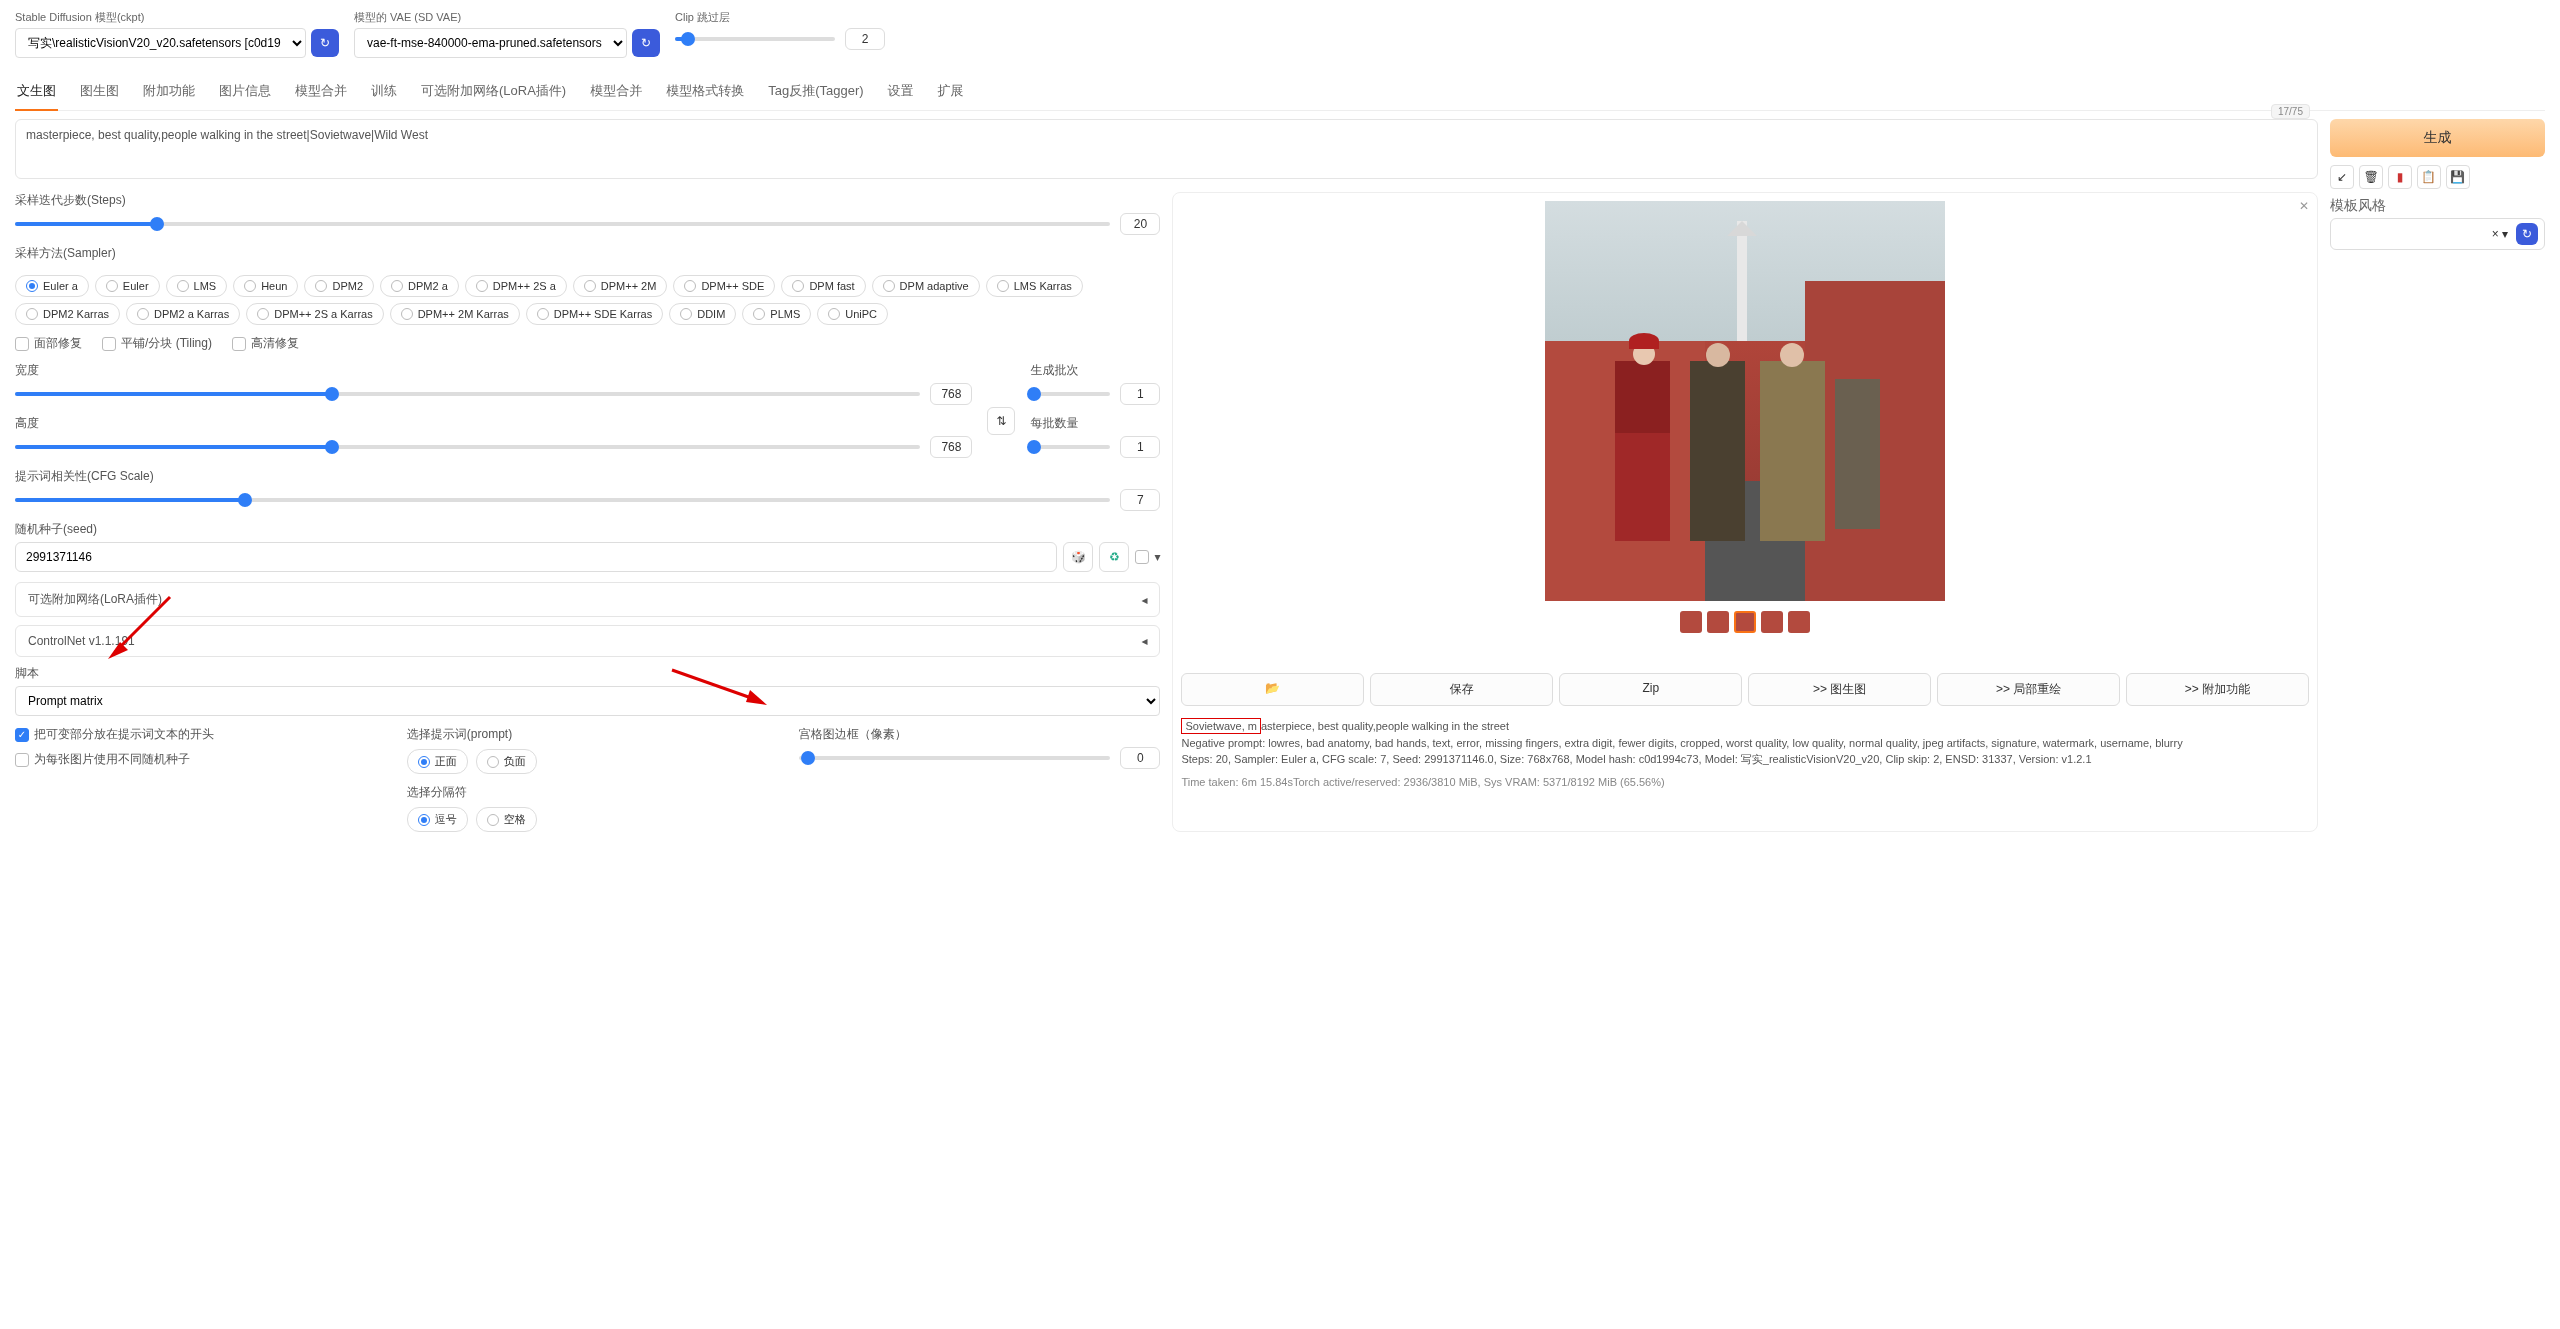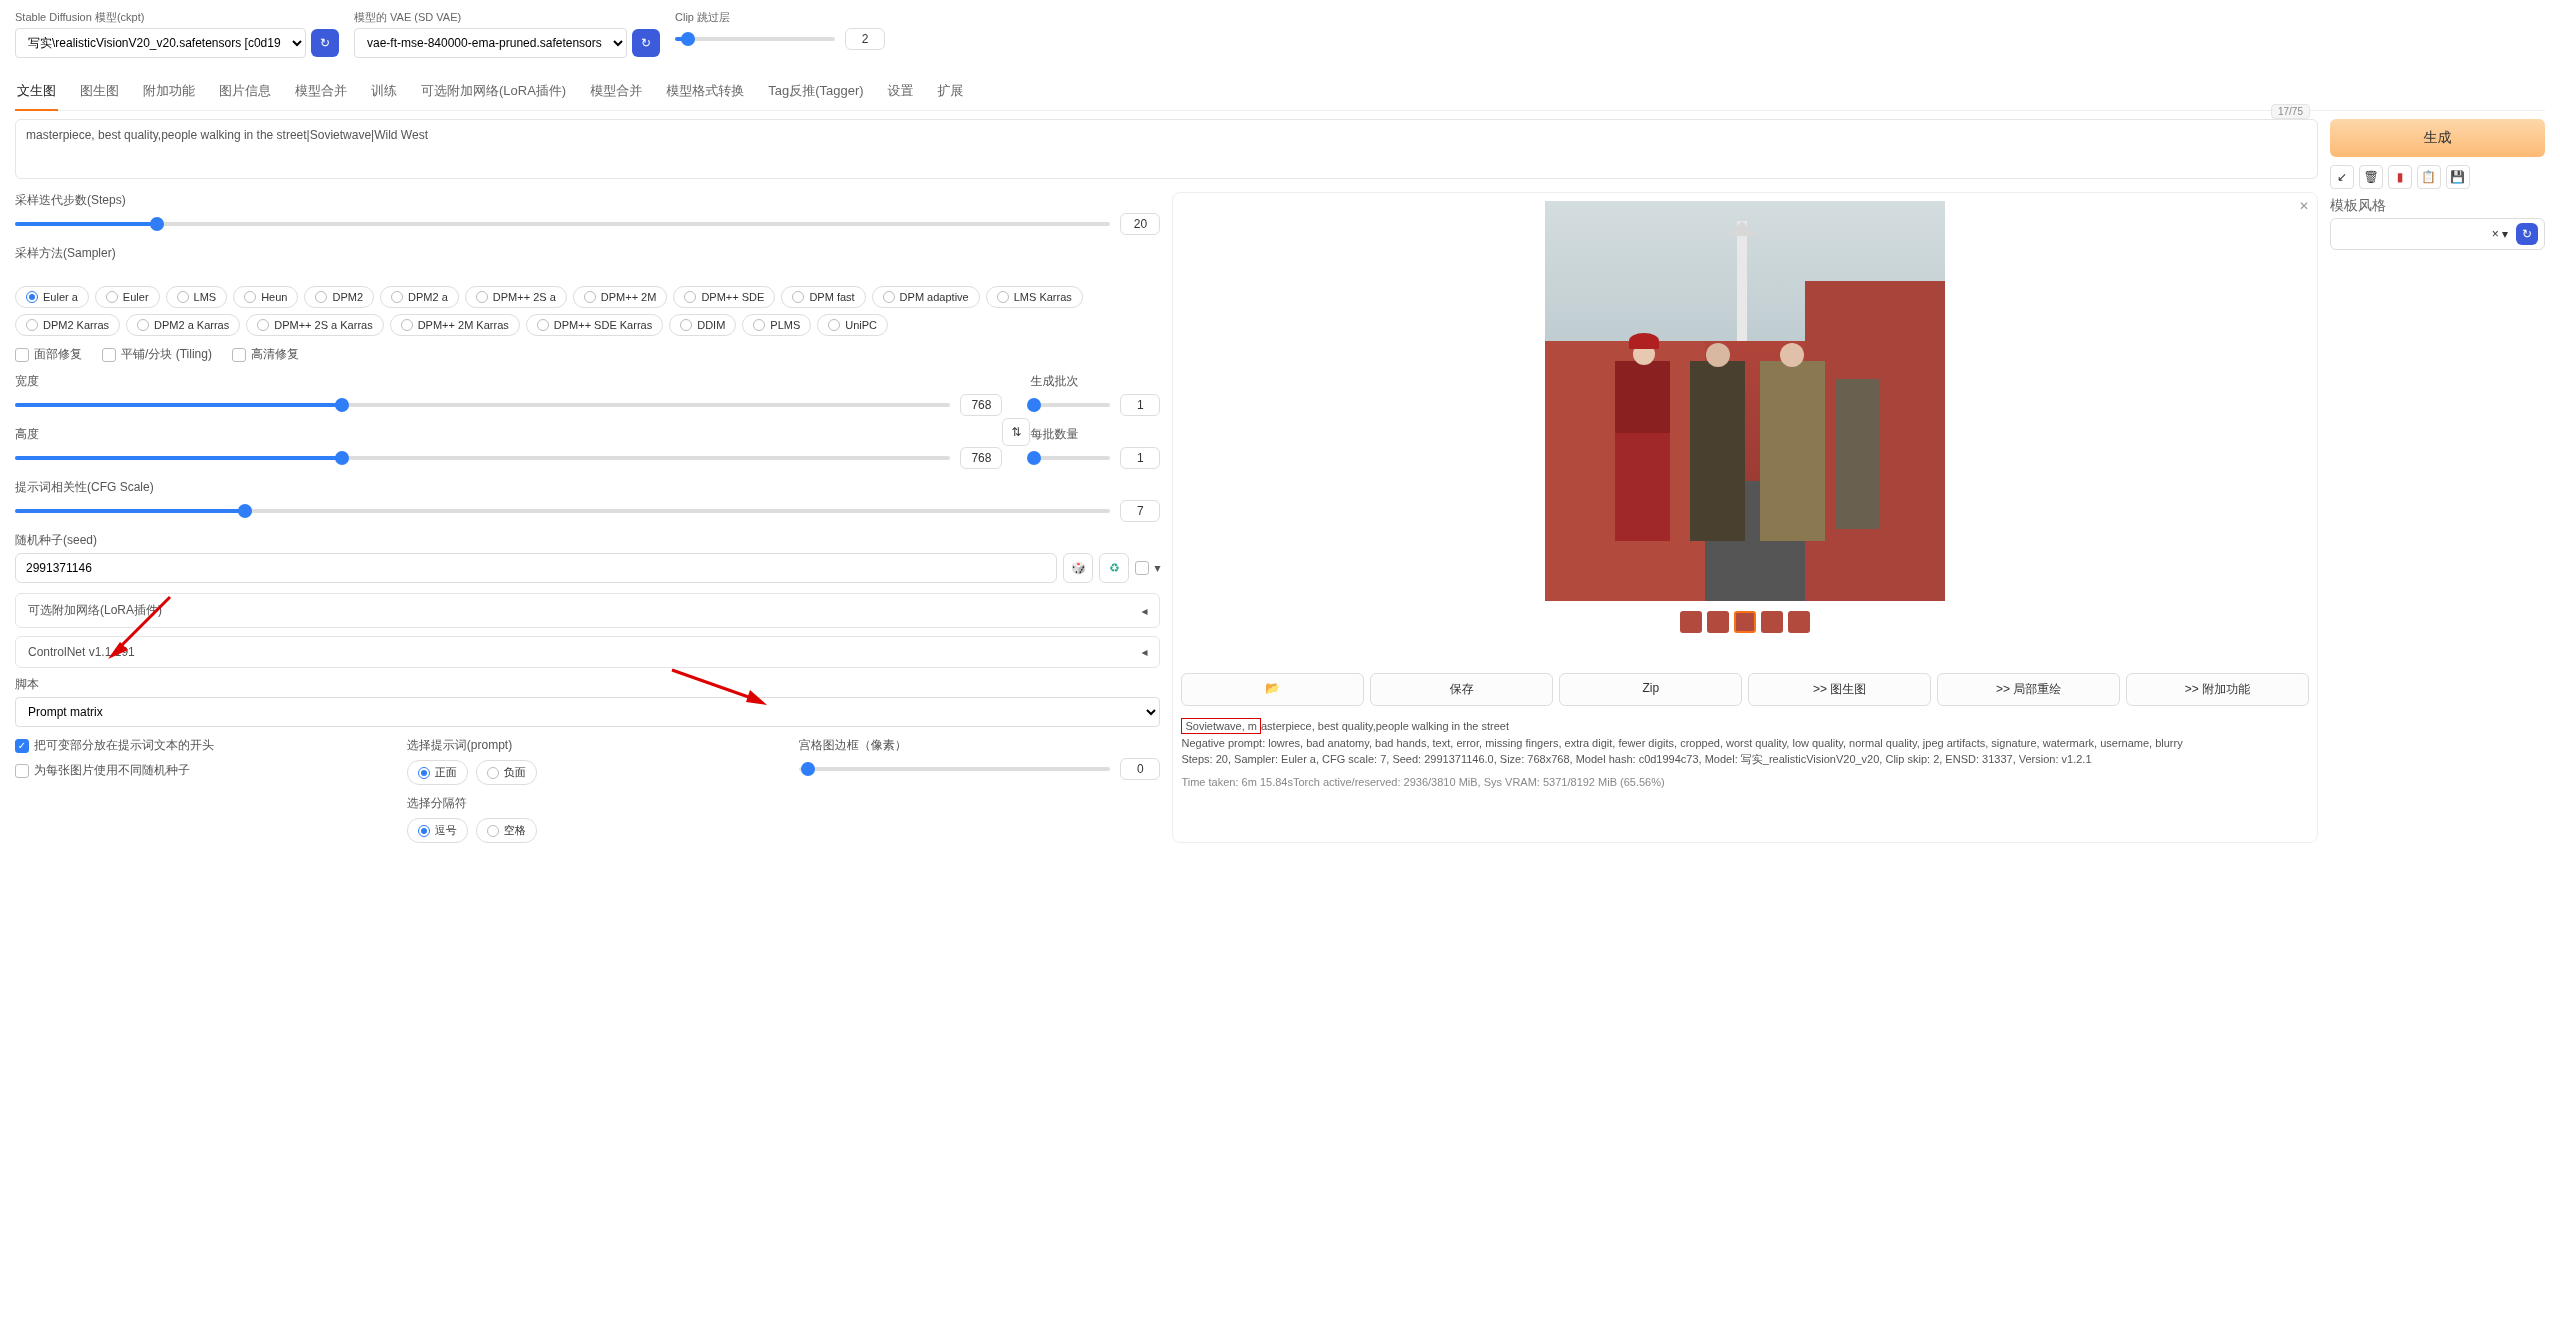--- a/index.html
+++ b/index.html
@@ -30,30 +30,30 @@
 .small-btn { width: 24px; height: 24px; border: 1px solid #ddd; border-radius: 4px; display: flex; align-items: center; justify-content: center; font-size: 12px; cursor: pointer; background: #fff; }
 .style-label { font-size: 14px; color: #666; margin-top: 8px; }
 .style-select { display: flex; align-items: center; gap: 4px; margin-top: 3px; border: 1px solid #ddd; border-radius: 6px; padding: 4px 6px; justify-content: flex-end; }
 .content-row { display: flex; gap: 12px; margin-top: 10px; }
 .settings-col { width: 50%; }
 .output-col { width: 50%; border: 1px solid #eee; border-radius: 8px; padding: 8px; position: relative; }
 .param-row { margin-bottom: 10px; }
 .param-label { font-size: 12px; color: #555; margin-bottom: 4px; }
 .param-slider { display: flex; align-items: center; gap: 10px; }
 .wide-track { flex: 1; height: 4px; background: #ddd; border-radius: 2px; position: relative; }
-.sampler-grid { display: flex; flex-wrap: wrap; gap: 6px; margin-top: 24px; }
+.sampler-grid { display: flex; flex-wrap: wrap; gap: 6px; margin-top: 13px; }
 .sampler-opt { border: 1px solid #ddd; border-radius: 12px; padding: 4px 10px; font-size: 11px; display: flex; align-items: center; gap: 5px; cursor: pointer; }
 .radio-dot { width: 12px; height: 12px; border: 1px solid #bbb; border-radius: 50%; display: flex; align-items: center; justify-content: center; }
 .radio-dot.checked { border-color: #2f7ef7; }
 .radio-dot.checked::after { content: ''; width: 6px; height: 6px; background: #2f7ef7; border-radius: 50%; }
 .check-row { display: flex; gap: 20px; margin: 10px 0; }
 .check-item { display: flex; align-items: center; gap: 5px; font-size: 12px; color: #555; }
 .checkbox { width: 14px; height: 14px; border: 1px solid #bbb; border-radius: 3px; display: flex; align-items: center; justify-content: center; }
 .checkbox.checked { background: #2f7ef7; border-color: #2f7ef7; color: #fff; font-size: 10px; }
-.dim-row { display: flex; align-items: center; }
+.dim-row { display: flex; gap: 15px; align-items: center; }
 .dim-left { flex: 1; }
 .dim-right { width: 130px; }
 .swap-btn { width: 28px; height: 28px; border: 1px solid #ddd; border-radius: 6px; display: flex; align-items: center; justify-content: center; font-size: 12px; align-self: center; margin-top: 12px; cursor: pointer; }
 .seed-row { display: flex; gap: 6px; align-items: center; }
 .seed-input { flex: 1; border: 1px solid #ddd; border-radius: 6px; padding: 7px 10px; font-size: 12px; }
 .seed-btn { width: 30px; height: 30px; border: 1px solid #ddd; border-radius: 6px; display: flex; align-items: center; justify-content: center; cursor: pointer; }
 .accordion { border: 1px solid #e5e5e5; border-radius: 6px; padding: 8px 12px; margin-top: 8px; display: flex; justify-content: space-between; align-items: center; cursor: pointer; font-size: 12px; color: #555; }
 .script-opts { display: flex; gap: 30px; margin-top: 10px; }
 .script-col { flex: 1; }
 .radio-row { display: flex; gap: 8px; margin-top: 6px; }

